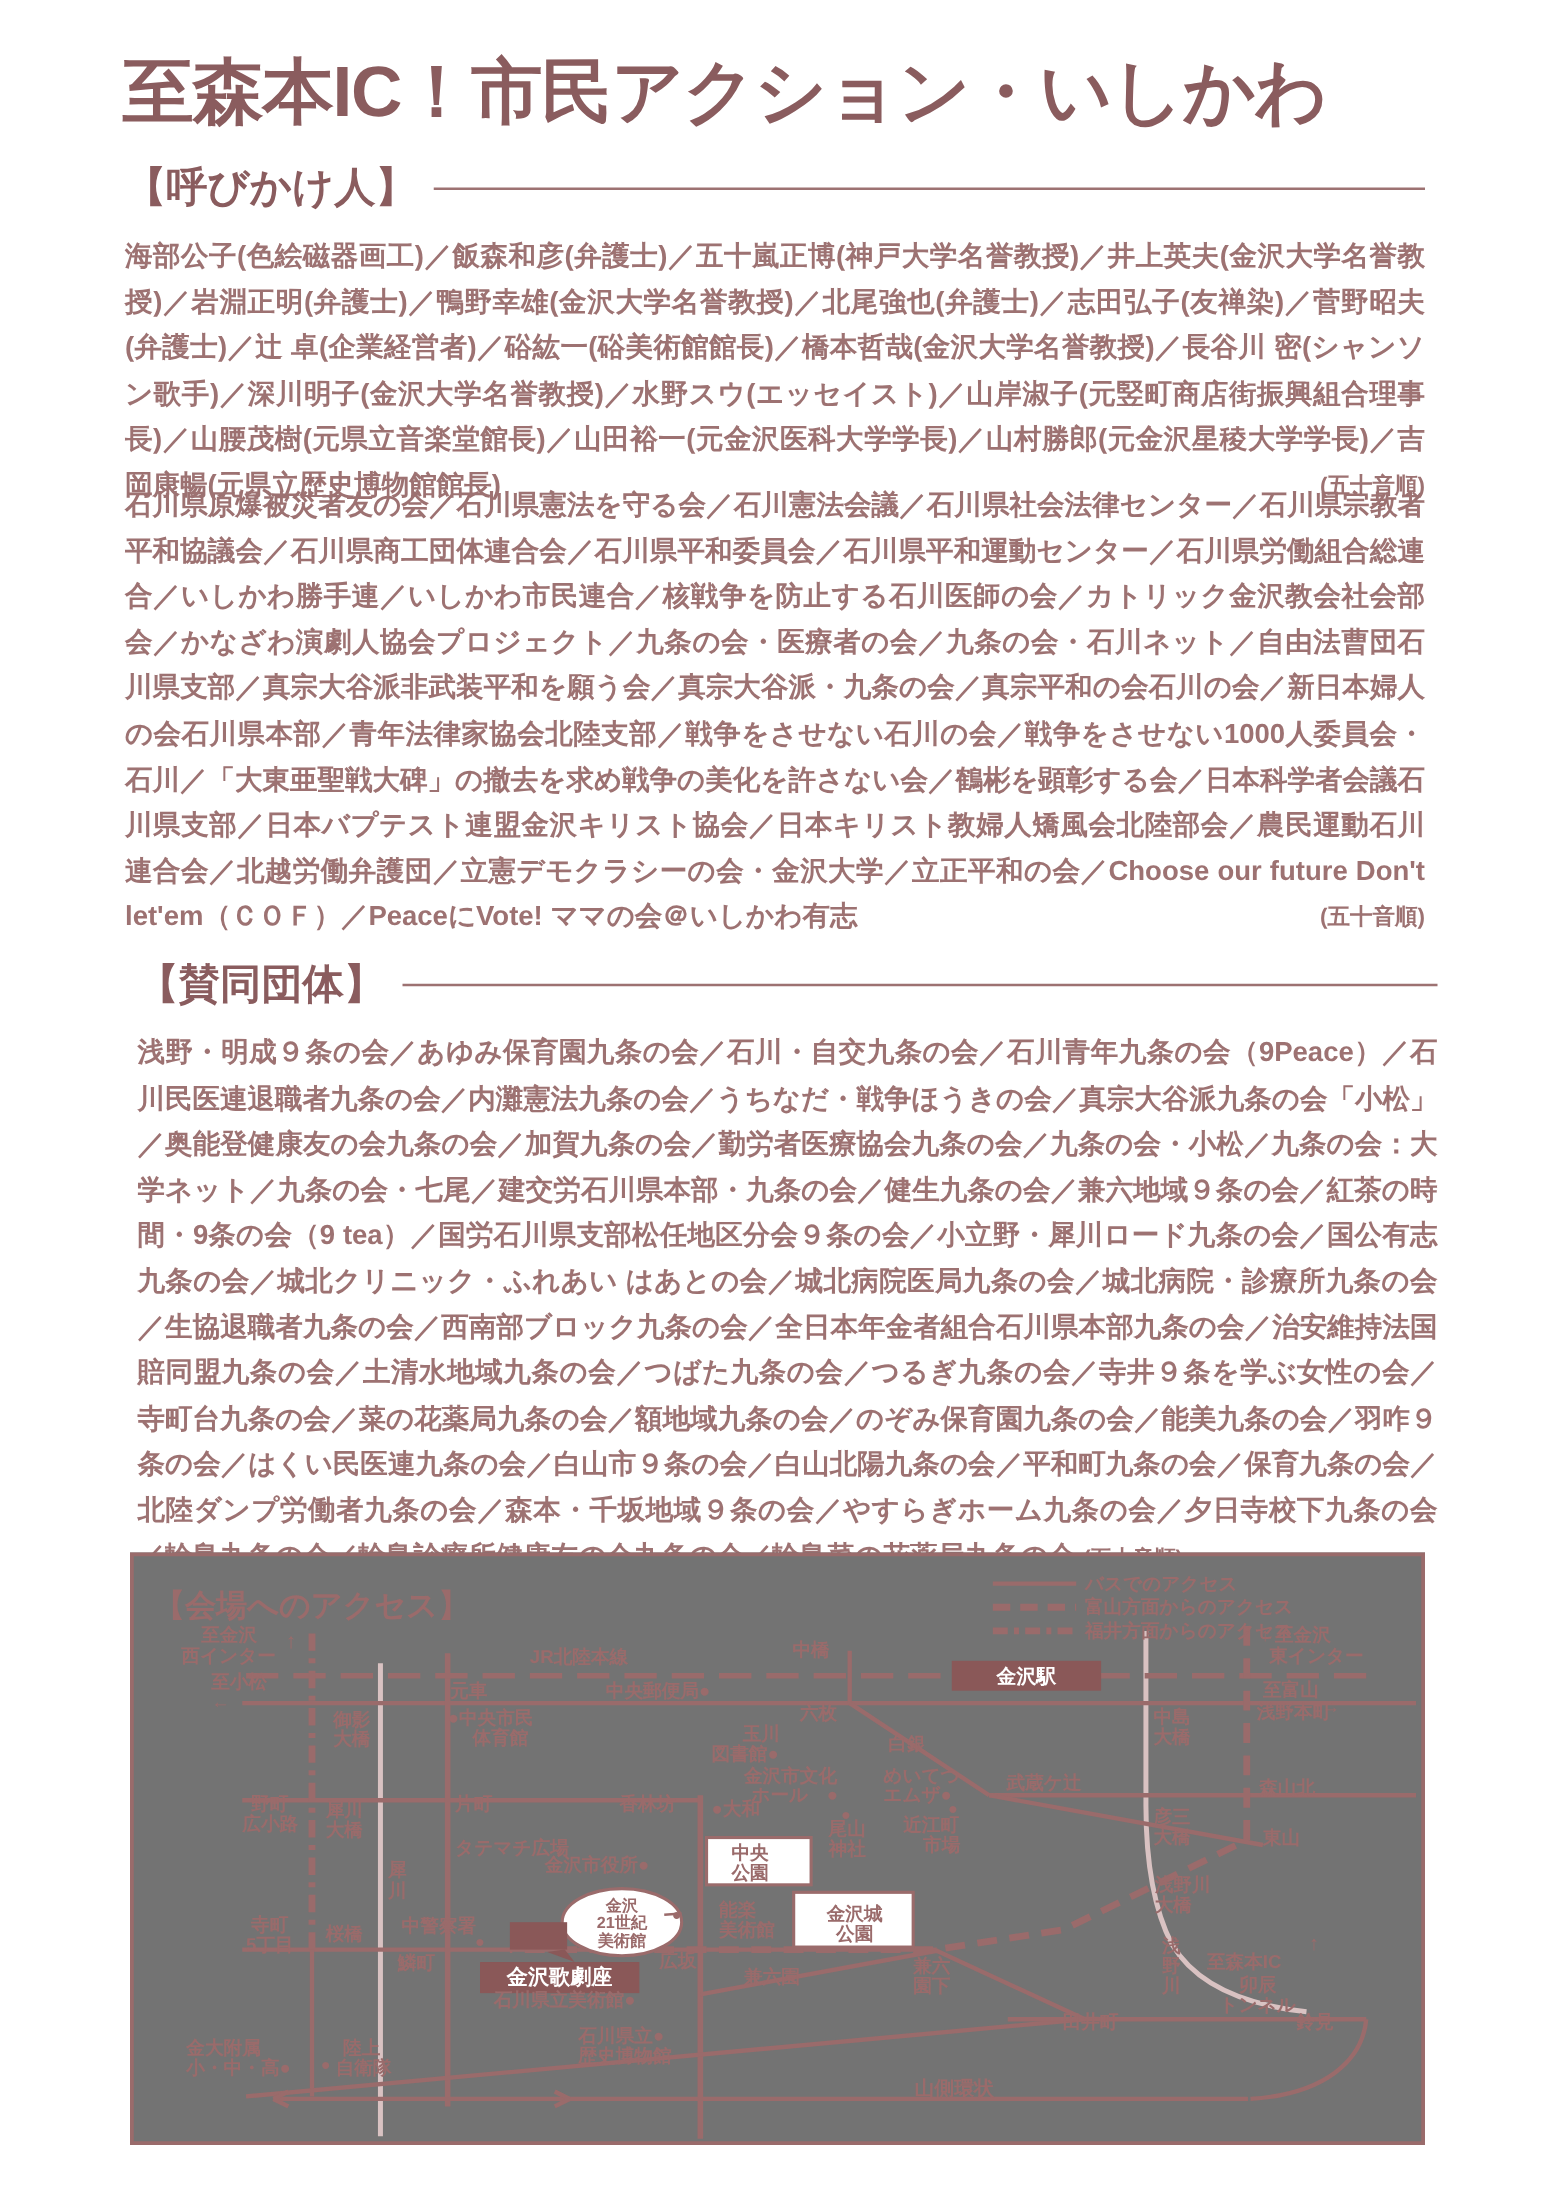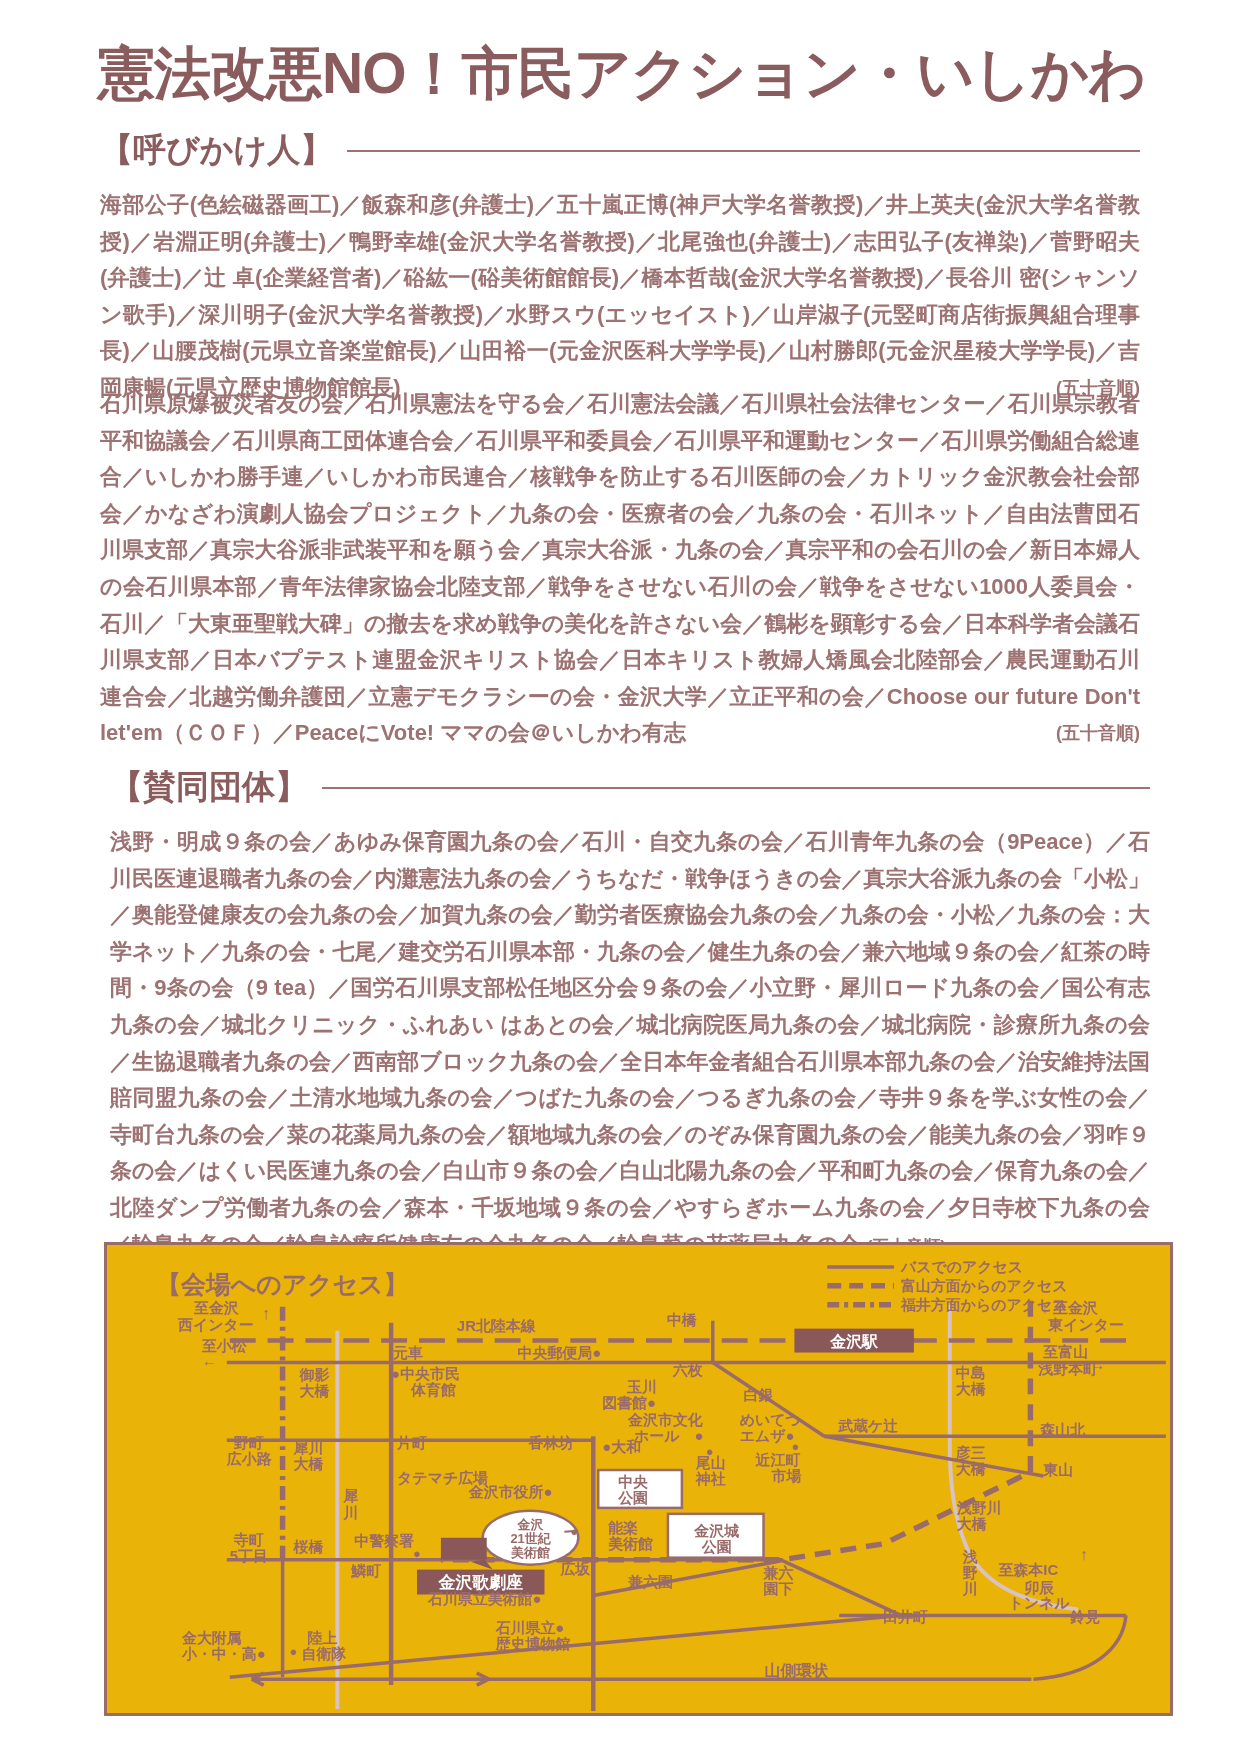--- a/index.html
+++ b/index.html
@@ -9,31 +9,31 @@
          color:#8a5c5e;letter-spacing:-1px;white-space:nowrap;}
   .section{position:absolute;left:100px;width:1040px;}
   .sec-head{display:flex;align-items:center;gap:14px;}
   .sec-head h2{margin:0;font-size:33px;font-weight:bold;color:#8a5c5e;white-space:nowrap;}
   .sec-head .rule{flex:1;border-top:2px solid #9d7272;height:0;}
   .sec-body{margin-top:14px;font-size:22px;line-height:36.6px;color:#9d7272;
             text-align:justify;font-weight:700;}
   .order-note{float:right;font-size:18px;color:#9d7272;}
   .order-note-inline{font-size:17px;color:#9d7272;}
   .map-box{position:absolute;left:104px;top:1242px;width:1030px;height:468px;
-           border:3px solid #9a6b6b;background:#eab308;padding-left:33px;}
+           border:3px solid #9a6b6b;background:#737373;}
   .ml{fill:#9a6b6b;font-weight:bold;font-family:"Liberation Sans",sans-serif;}
   .mw{fill:#ffffff;}
   svg text{user-select:none;}
 </style>
 </head>
 <body>
 
 <div class="page">
 
-  <div class="title">憲法改悪NO！市民アクション・いしかわ</div>
+  <div class="title">至森本IC！市民アクション・いしかわ</div>
 
   <div class="section" style="top:128px;">
     <div class="sec-head">
       <h2>【呼びかけ人】</h2>
       <div class="rule"></div>
     </div>
     <div class="sec-body"><span>海部公子(色絵磁器画工)／飯森和彦(弁護士)／五十嵐正博(神戸大学名誉教授)／井上英夫(金沢大学名誉教授)／岩淵正明(弁護士)／鴨野幸雄(金沢大学名誉教授)／北尾強也(弁護士)／志田弘子(友禅染)／菅野昭夫(弁護士)／辻 卓(企業経営者)／硲紘一(硲美術館館長)／橋本哲哉(金沢大学名誉教授)／長谷川 密(シャンソン歌手)／深川明子(金沢大学名誉教授)／水野スウ(エッセイスト)／山岸淑子(元竪町商店街振興組合理事長)／山腰茂樹(元県立音楽堂館長)／山田裕一(元金沢医科大学学長)／山村勝郎(元金沢星稜大学学長)／吉岡康暢(元県立歴史博物館館長)</span><span class="order-note">(五十音順)</span></div>
   </div>
 
   <div class="section" style="top:372px;">

